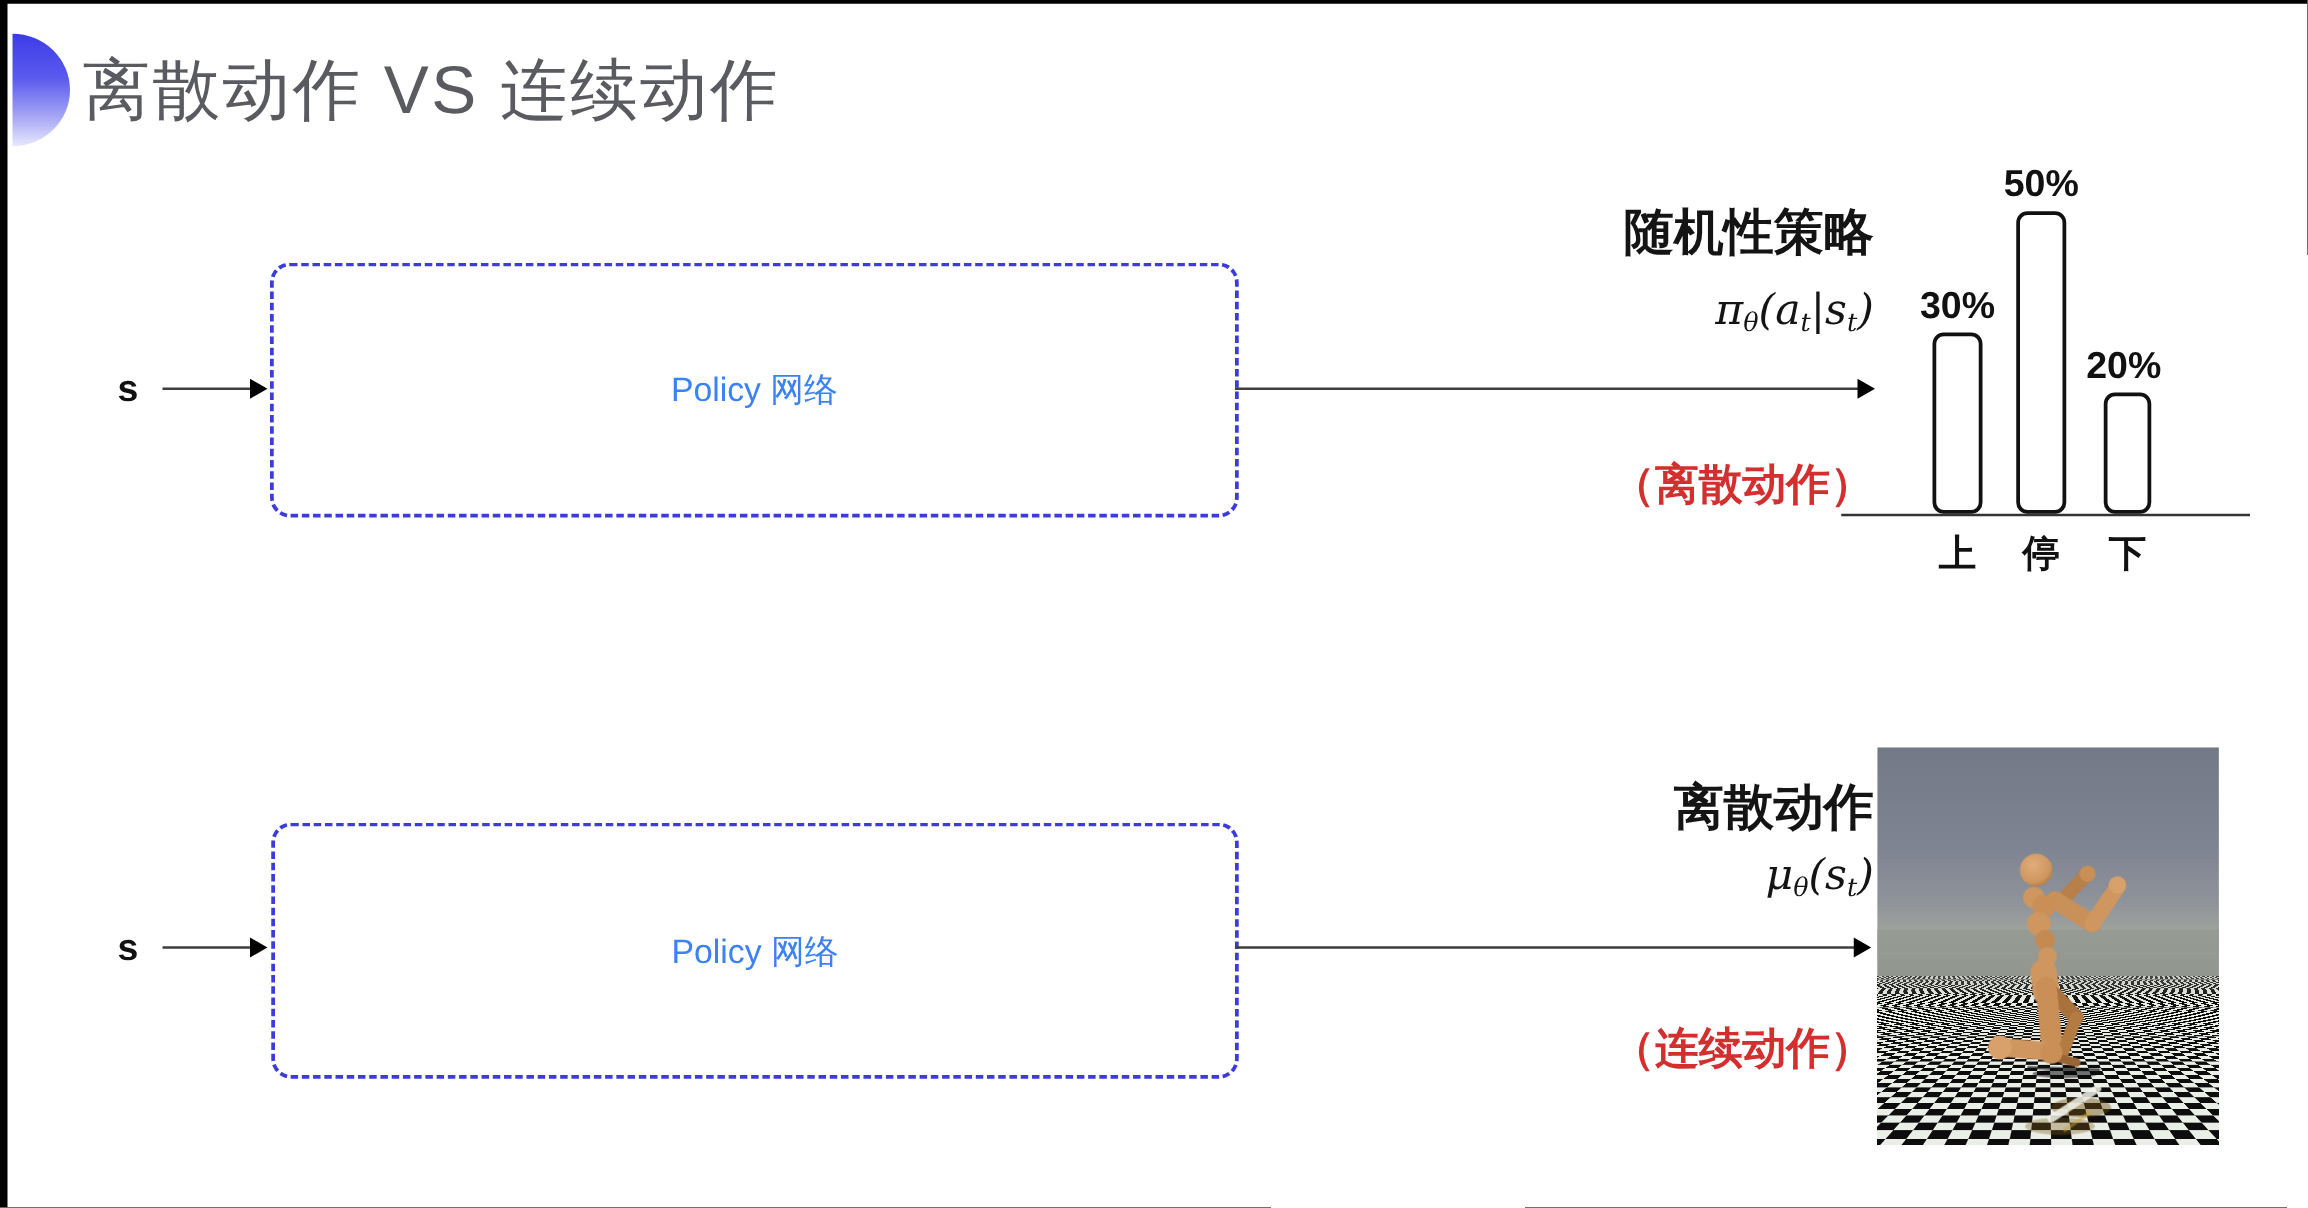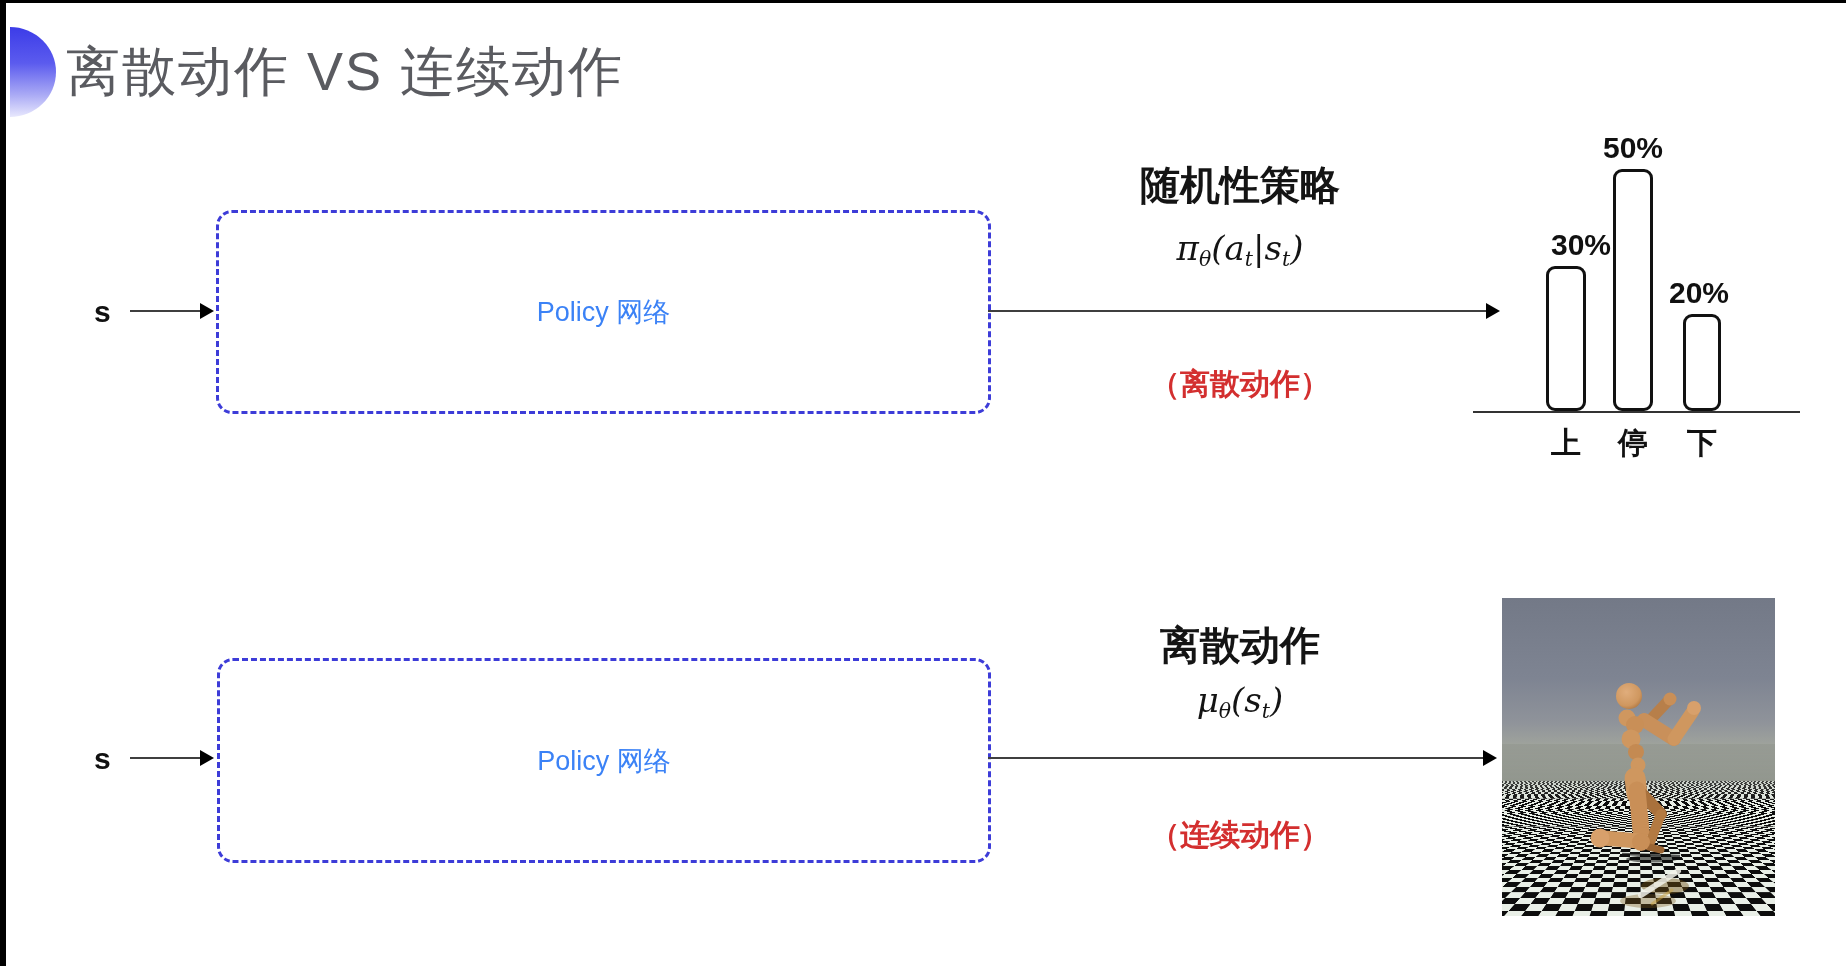--- a/index.html
+++ b/index.html
@@ -38,27 +38,27 @@
   
   .aline { position:absolute; height:2px; background:#3f3f3f; }
   .ahead { position:absolute; width:0; height:0; border-style:solid;
            border-width:8px 0 8px 14px; border-color:transparent transparent transparent #000; }
   #al-s-top { left:130px; top:310px; width:72px; }  #ah-s-top { left:200px; top:303px; }
   #al-top   { left:988px; top:310px; width:500px; } #ah-top   { left:1486px; top:303px; }
   #al-s-bot { left:130px; top:757px; width:72px; }  #ah-s-bot { left:200px; top:750px; }
   #al-bot   { left:988px; top:757px; width:497px; } #ah-bot   { left:1483px; top:750px; }
 
   
-  .col-c { position:absolute; left:1040px; width:400px; text-align:center; }
+  .col-c { position:absolute; left:1099px; width:400px; text-align:right; }
   .policy-title { font-size:40px; font-weight:600; color:#141414; }
   #stoch-title { top:158px; } #det-title { top:618px; }
   .formula { font-family:"DejaVu Serif", serif; font-style:italic; font-size:34px; color:#141414; }
   #formula-top { top:228px; } #formula-bot { top:680px; }
   .formula .fsub { font-size:0.6em; vertical-align:-0.28em; font-style:italic; }
-  .red-note { font-size:30px; font-weight:600; color:#d32f2f;font-family:Liberation Serif, serif; }
+  .red-note { font-size:35px; font-weight:600; color:#d32f2f;font-family:Liberation Serif, serif; }
   #red-top { top:364px; } #red-bot { top:815px; }
 
   
   #chart { position:absolute; left:1473px; top:118px; width:330px; height:350px; }
   #chart .baseline { position:absolute; left:0; top:293px; width:327px; height:2px; background:#333; }
   #chart .bar { position:absolute; border:3px solid #111; border-radius:9px; background:#fff; box-sizing:border-box; }
   #chart .vlabel { position:absolute; width:90px; text-align:center; font-size:30px; font-weight:700; color:#111; }
   #chart .clabel { position:absolute; width:90px; text-align:center; font-size:30px; font-weight:600; color:#111; top:305px; }
 
   
@@ -97,21 +97,21 @@
   <div class="aline" id="al-top"></div>
   <div class="ahead" id="ah-top"></div>
 
   <div class="col-c policy-title" id="stoch-title">随机性策略</div>
   <div class="col-c formula" id="formula-top"><span>π</span><span class="fsub">θ</span><span>(</span><span>a</span><span class="fsub">t</span><span>|</span><span>s</span><span class="fsub">t</span><span>)</span></div>
   <div class="col-c red-note" id="red-top">（离散动作）</div>
 
   <div id="chart">
     <div class="baseline"></div>
   <div class="bar" style="left: 73px; top: 148px; width: 40px; height: 145px;"></div>
-      <div class="vlabel" style="left: 48px; top: 110px; text-align: right;">30%</div>
+      <div class="vlabel" style="left: 48px; top: 110px;">30%</div>
       <div class="clabel" style="left: 48px;">上</div>
       <div class="bar" style="left: 140px; top: 51px; width: 40px; height: 242px;"></div>
       <div class="vlabel" style="left: 115px; top: 13px;">50%</div>
       <div class="clabel" style="left: 115px;">停</div>
       <div class="bar" style="left: 210px; top: 196px; width: 38px; height: 97px;"></div>
       <div class="vlabel" style="left: 181px; top: 158px;">20%</div>
       <div class="clabel" style="left: 184px;">下</div>
     </div>
 
   <div class="s-label" id="s-bottom">s</div>

